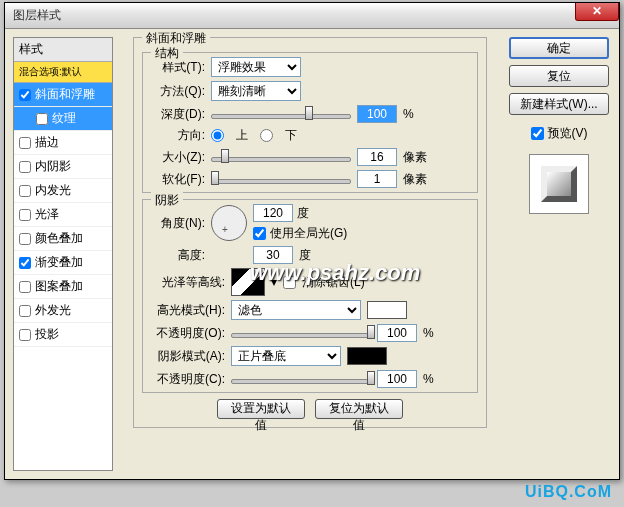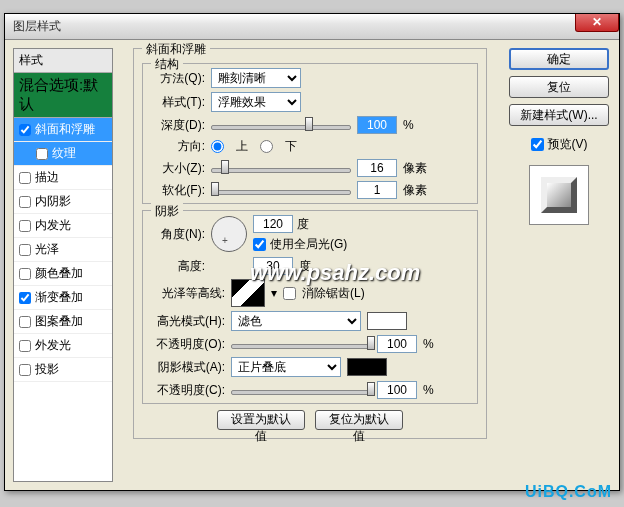--- a/index.html
+++ b/index.html
@@ -1,24 +1,24 @@
 <!DOCTYPE html>
 <html><head>
 <meta charset="utf-8">
 <style>
 * { box-sizing: border-box; margin: 0; padding: 0; font-family: "Microsoft YaHei", SimSun, sans-serif; font-size: 12px; }
 body { background: #ccc; width: 624px; height: 507px; position: relative; }
-.window { position: absolute; top: 13px; left: 4px; width: 616px; height: 478px; background: #ece9d8; border: 1px solid #000; box-shadow: 2px 2px 6px rgba(0,0,0,0.4); }
+.window { position: absolute; top: 2px; left: 4px; width: 616px; height: 478px; background: #ece9d8; border: 1px solid #000; box-shadow: 2px 2px 6px rgba(0,0,0,0.4); }
 .titlebar { height: 26px; background: linear-gradient(#fff, #e5e5e5 40%, #d0d0d0); border-bottom: 1px solid #888; display: flex; align-items: center; padding: 0 0 0 8px; position: relative; }
 .titlebar .title { color: #333; }
 .close-btn { position: absolute; right: 0; top: 0; width: 44px; height: 18px; background: linear-gradient(#e57373,#c82a2a); color: #fff; text-align: center; font-weight: bold; border: 1px solid #7a0000; border-top: none; border-radius: 0 0 3px 3px; line-height: 16px; cursor: default; }
 .body { position: absolute; top: 26px; left: 0; right: 0; bottom: 0; padding: 8px; display: flex; gap: 20px; }
 .left-panel { width: 100px; border: 1px solid #888; background: #fff; }
 .left-header { background: #e8e8e8; border-bottom: 1px solid #aaa; padding: 3px 5px; }
-.left-sub { background: #15803d; border-bottom: 1px solid #aaa; padding: 3px 5px; font-size: 15px; }
+.left-sub { background: #fde047; border-bottom: 1px solid #aaa; padding: 3px 5px; font-size: 10px; }
 .left-item { padding: 3px 5px; border-bottom: 1px solid #eee; display: flex; align-items: center; gap: 4px; }
 .left-item.selected { background: #3399ff; color: #fff; }
 .left-item.sub { padding-left: 22px; }
 .left-item input[type=checkbox] { width: 12px; height: 12px; }
 .center { flex: 1; position: relative; }
 .group { border: 1px solid #aaa; margin-bottom: 6px; padding: 8px 8px 8px 8px; position: relative; }
 .group-title { position: absolute; top: -8px; left: 8px; background: #ece9d8; padding: 0 4px; }
 .subgroup { border: 1px solid #aaa; margin: 6px 0; position: relative; }
 .row { display: flex; align-items: center; margin: 4px 0; gap: 6px; }
 .row label { width: 62px; text-align: right; }
@@ -110,26 +110,26 @@
     </div>
 
     <div class="center">
       <div class="group">
         <span class="group-title">斜面和浮雕</span>
 
         <div class="subgroup">
           <span class="group-title">结构</span>
 
           <div class="row">
+            <label>样式(T):</label>
+            <select style="width:90px"><option>浮雕效果</option></select>
+          </div>
+          <div class="row">
             <label>方法(Q):</label>
             <select style="width:90px"><option>雕刻清晰</option></select>
-          </div>
-          <div class="row">
-            <label>样式(T):</label>
-            <select style="width:90px"><option>浮雕效果</option></select>
           </div>
           <div class="row">
             <label>深度(D):</label>
             <div class="slider-track">
                 <div class="slider-thumb" style="left:70%"></div>
               </div>
             <input class="num-input hl" value="100" style="">
             <span class="unit">%</span>
           </div>
           <div class="row">

